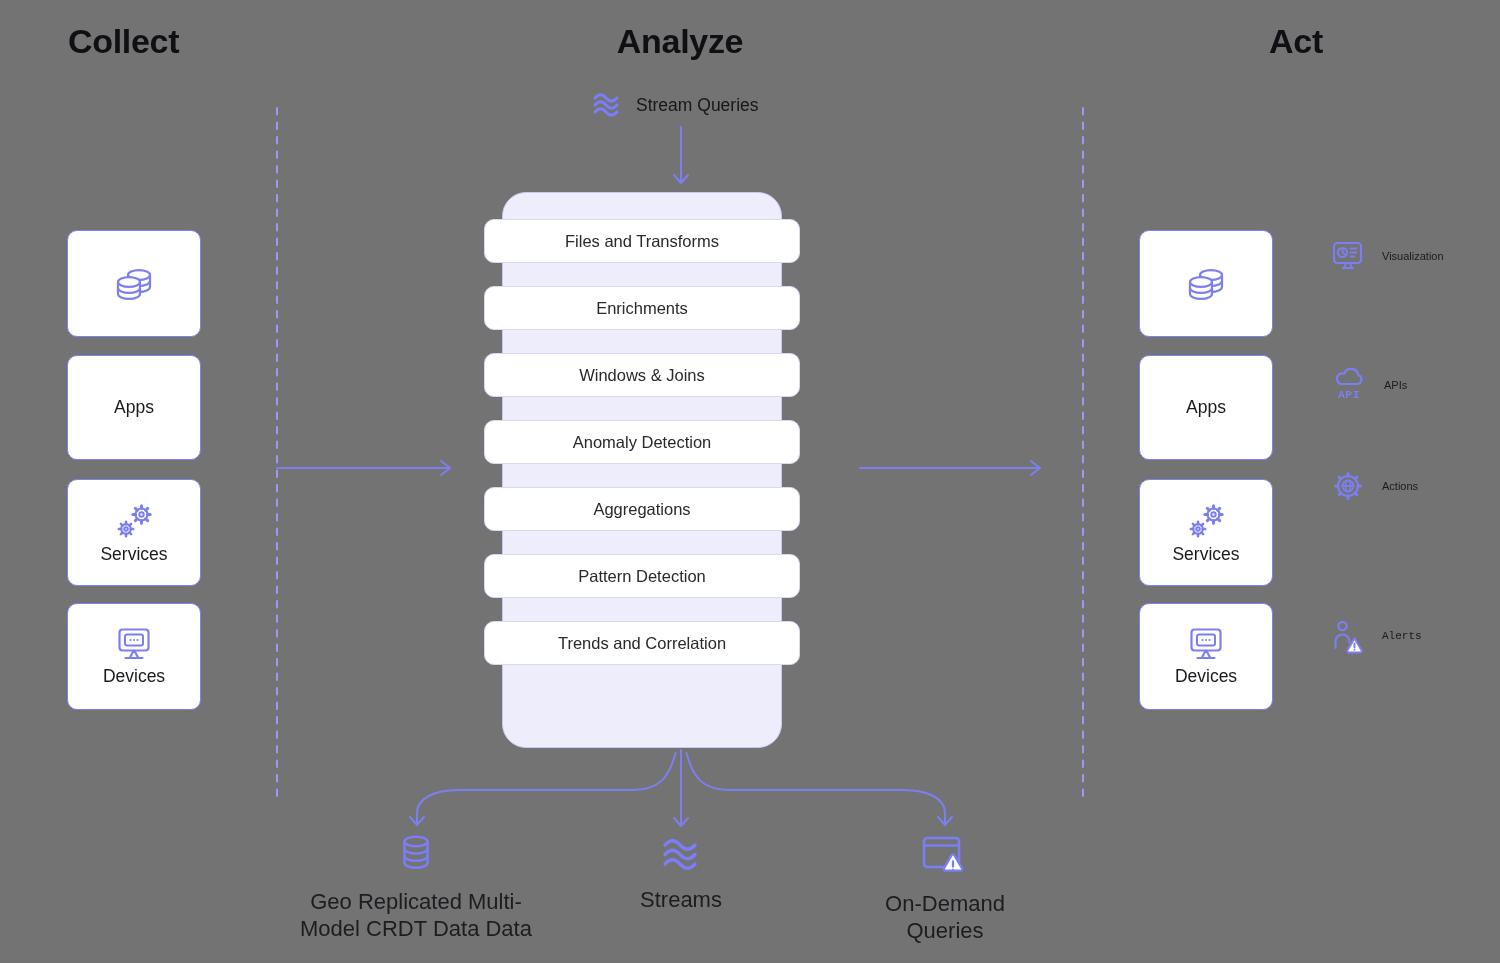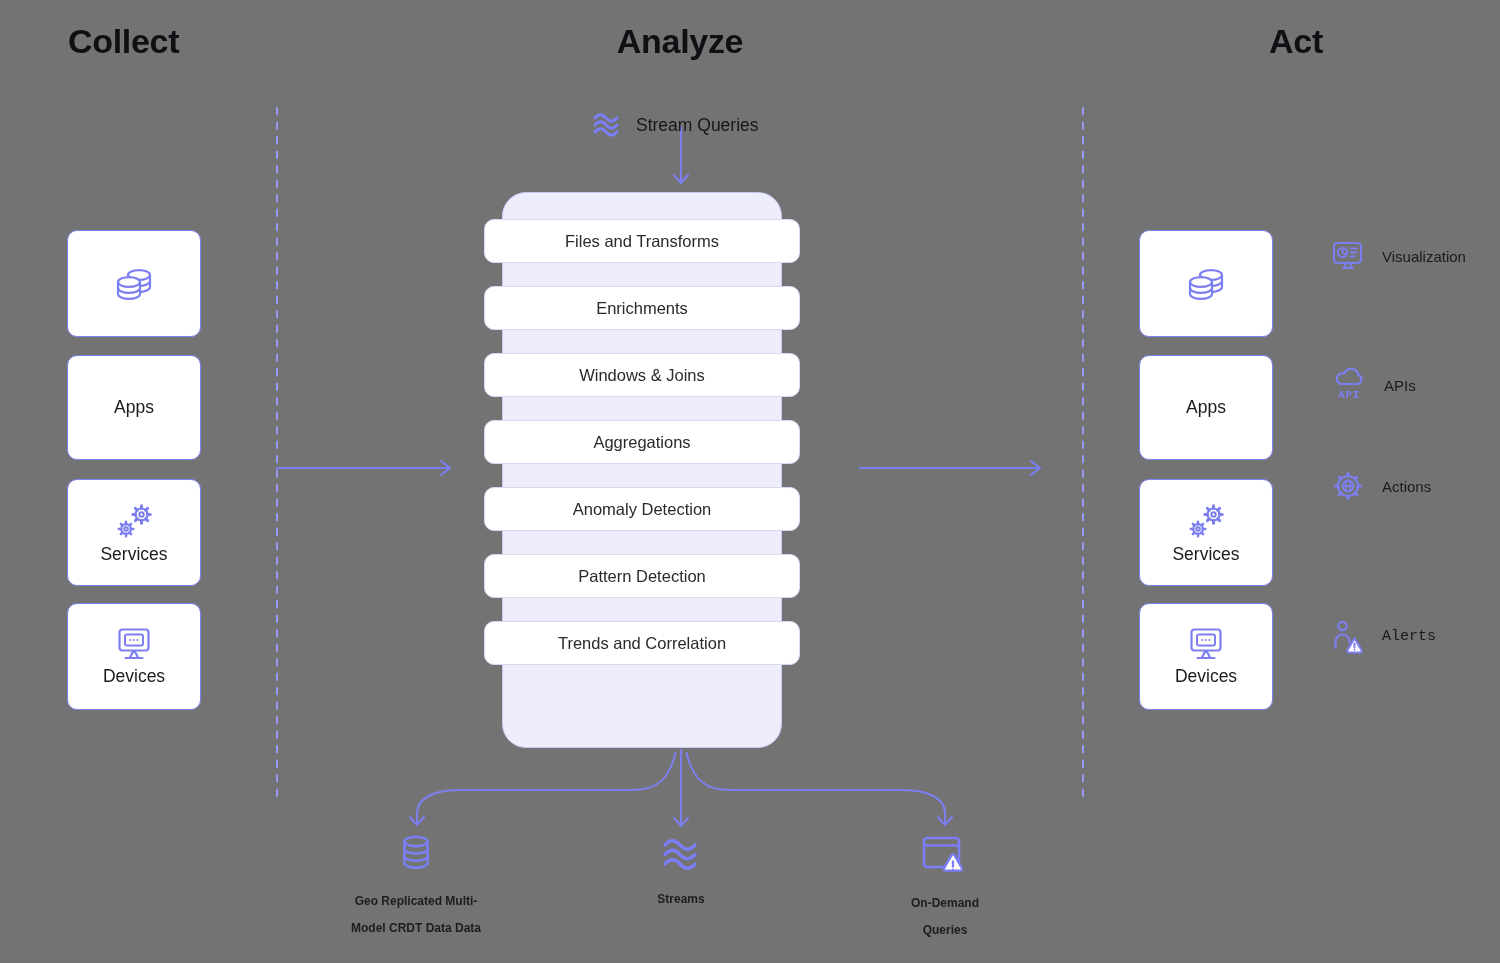--- a/index.html
+++ b/index.html
@@ -30,32 +30,32 @@
     display:flex;flex-direction:column;align-items:center;padding-top:26px;gap:23px;
   }
   .pill{
     width:316px;height:44px;box-sizing:border-box;background:#ffffff;
     border:1.5px solid #D8D8F4;border-radius:10px;flex:0 0 auto;
     display:flex;align-items:center;justify-content:center;
     font-size:16.5px;color:#29292e;
   }
 
   .stream-q{
-    position:absolute;left:592px;top:92px;display:flex;align-items:center;gap:14px;margin-top:20px;
+    position:absolute;left:592px;top:92px;display:flex;align-items:center;gap:14px;
   }
   .stream-q .lbl{font-size:17.5px;color:#17171b;}
 
   .sink{position:absolute;width:300px;display:flex;flex-direction:column;align-items:center;}
   #sink-geo{left:266px;top:832px;}
   #sink-streams{left:531px;top:836px;}
   #sink-ondemand{left:795px;top:834px;}
-  .sink .lines{margin-top:12px;text-align:center;font-size:12px;line-height:27px;color:#1d1d21;font-weight:bold;}
+  .sink .lines{margin-top:12px;text-align:center;font-size:22px;line-height:27px;color:#1d1d21;}
 
   .act-row{position:absolute;left:1331px;display:flex;align-items:center;gap:17px;}
-  .act-row .lbl{font-size:15px;color:#1b1b1f;}
+  .act-row .lbl{font-size:11px;color:#1b1b1f;}
   #act-visualization{top:240px;} #act-apis{top:368px;} #act-actions{top:468px;justify-content:center;} #act-alerts{top:618px;font-family:Liberation Mono, monospace;}
 
   svg{display:block;}
   #connectors{position:absolute;left:0;top:0;pointer-events:none;}
 </style>
 </head>
 <body>
 
 <div id="canvas">
 
@@ -142,22 +142,22 @@
         <path d="M3,20 C6.7,15.8 10.3,15.8 14,20 S21.3,24.2 25,20"></path>
       </svg>
     </span>
     <span class="lbl">Stream Queries</span>
   </div>
 
   <div class="pipeline">
     <div class="pill">Files and Transforms</div>
     <div class="pill">Enrichments</div>
     <div class="pill">Windows &amp; Joins</div>
+    <div class="pill">Anomaly Detection</div>
     <div class="pill">Aggregations</div>
-    <div class="pill">Anomaly Detection</div>
     <div class="pill">Pattern Detection</div>
     <div class="pill">Trends and Correlation</div>
   </div>
 
   <div class="node cR r1">
     <span>
       <svg width="48" height="42" viewBox="0 0 48 42" fill="none" stroke="#7C7FF0" stroke-width="2.2">
         <ellipse cx="29" cy="12" rx="11" ry="4.8"></ellipse>
         <path d="M18,12 v12 a11,4.8 0 0 0 22,0 v-12"></path>
         <path d="M18,18 a11,4.8 0 0 0 22,0"></path>

